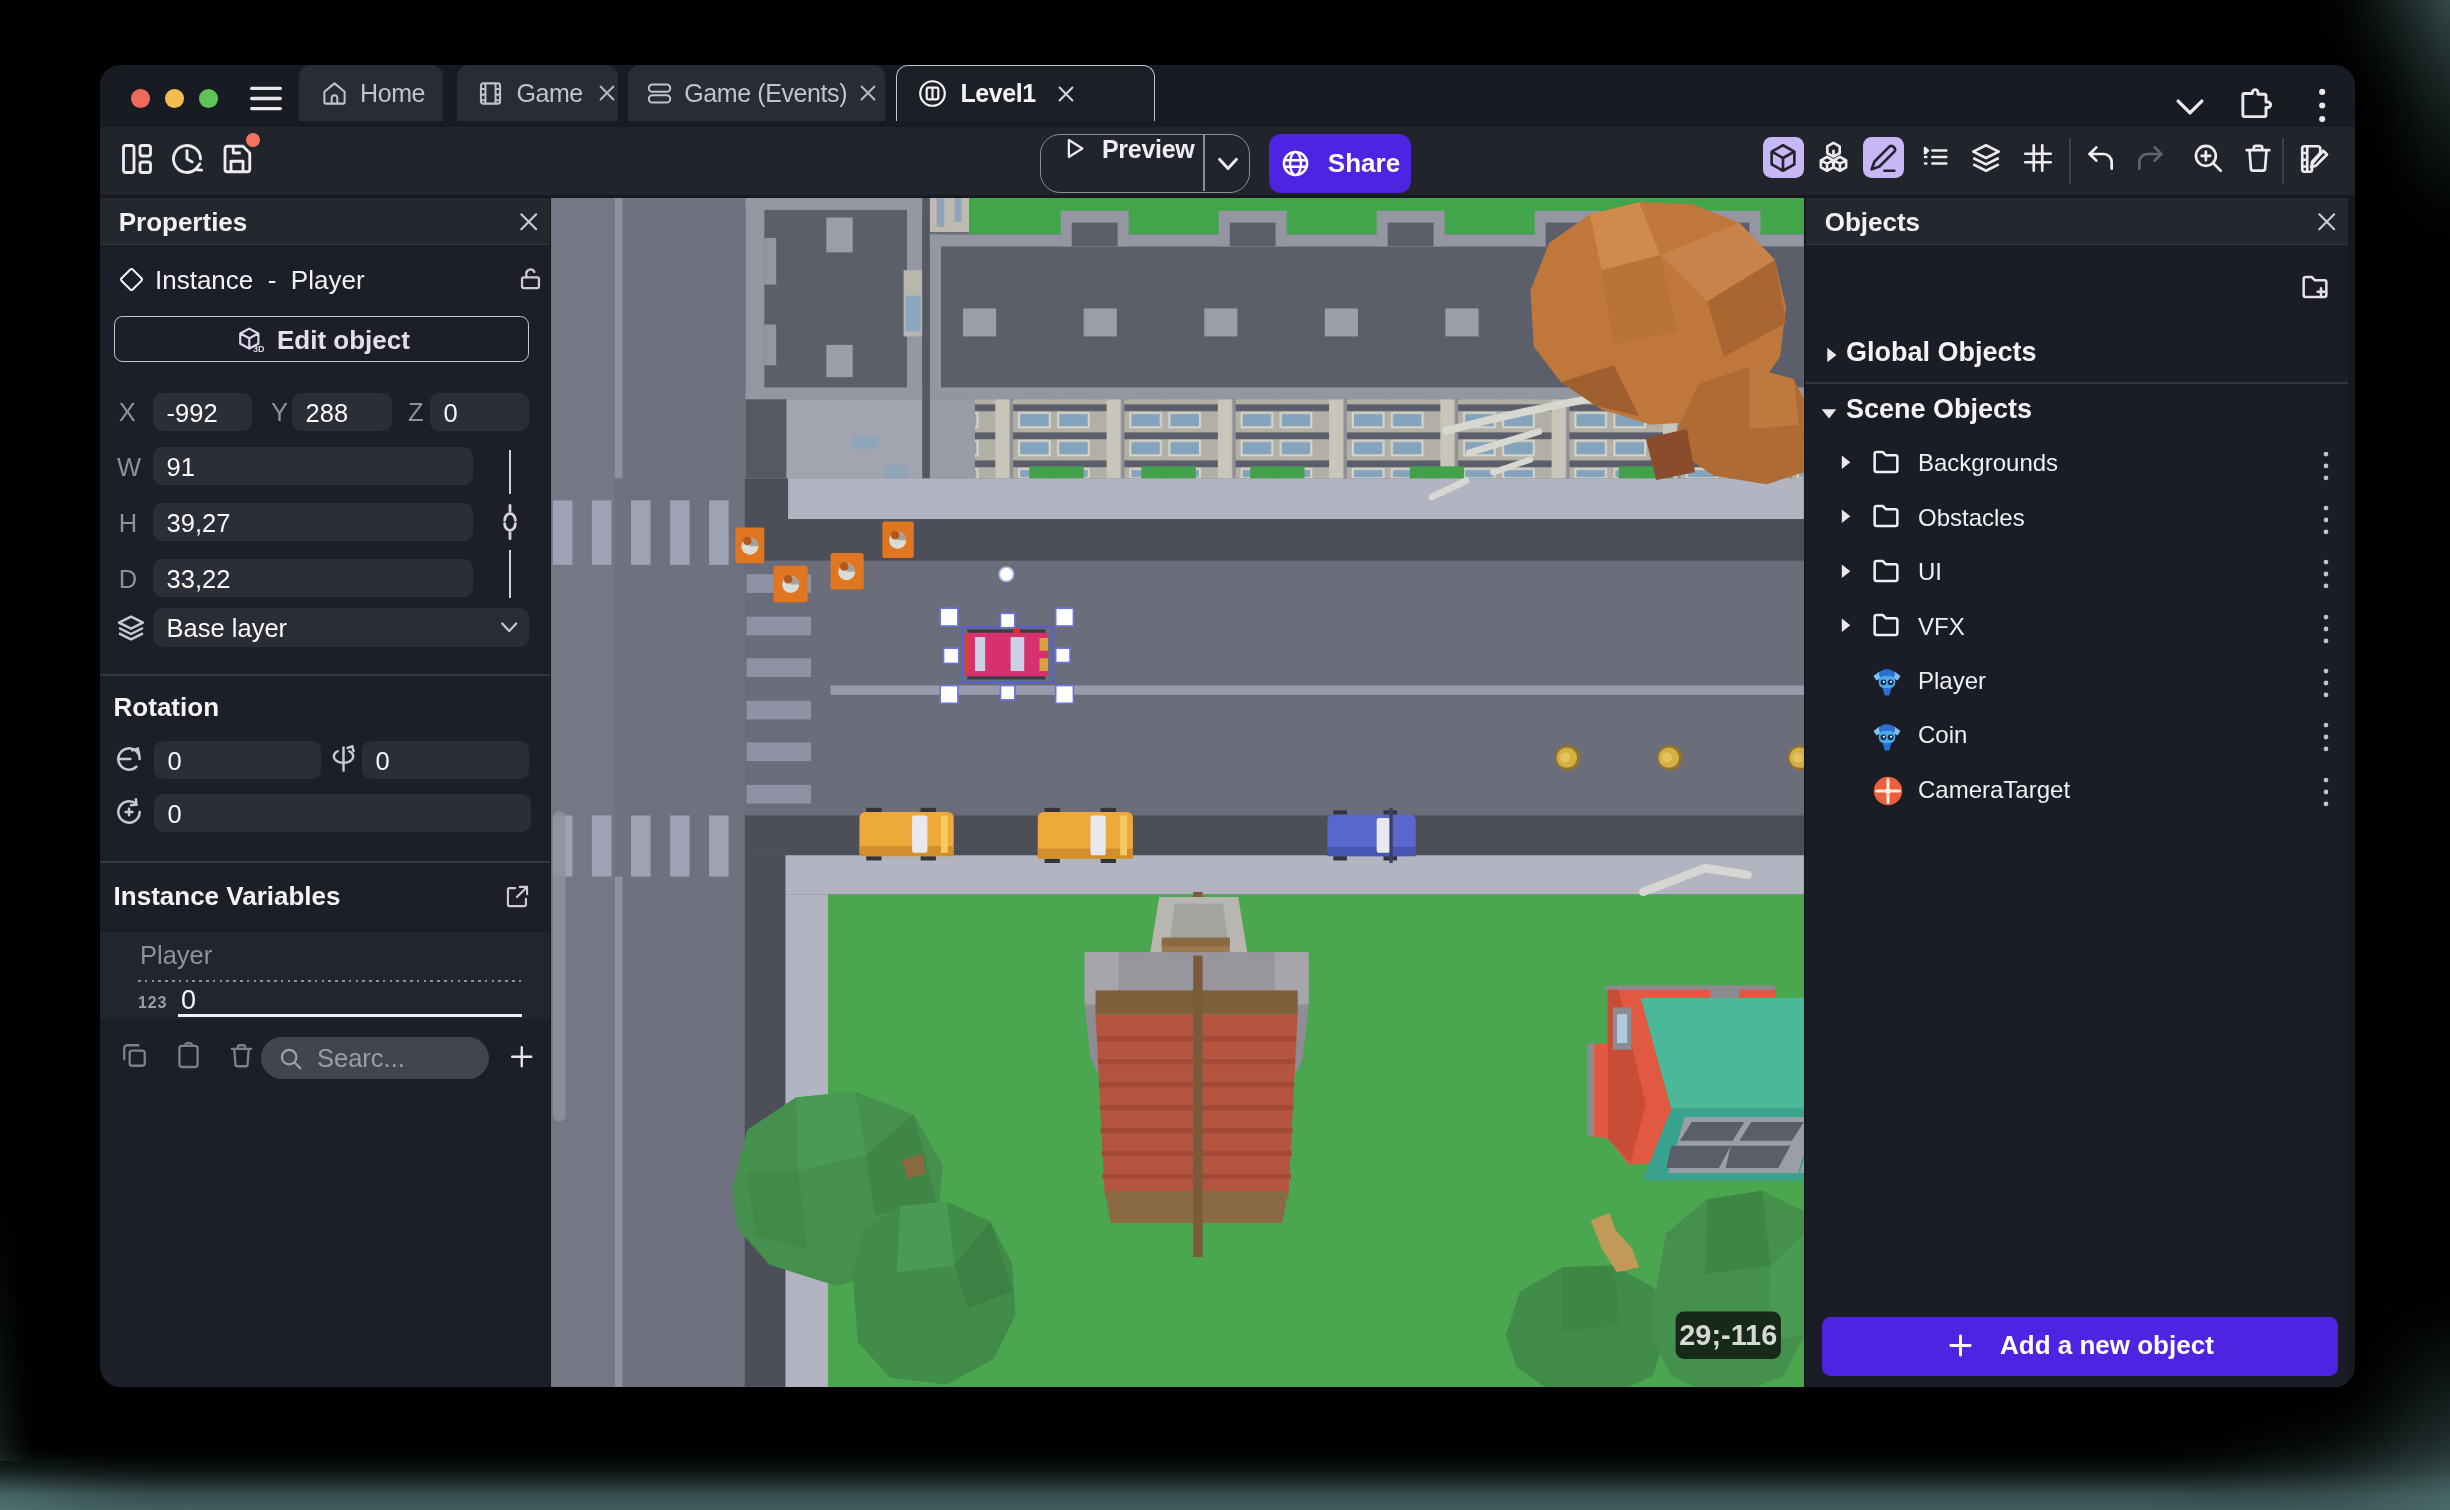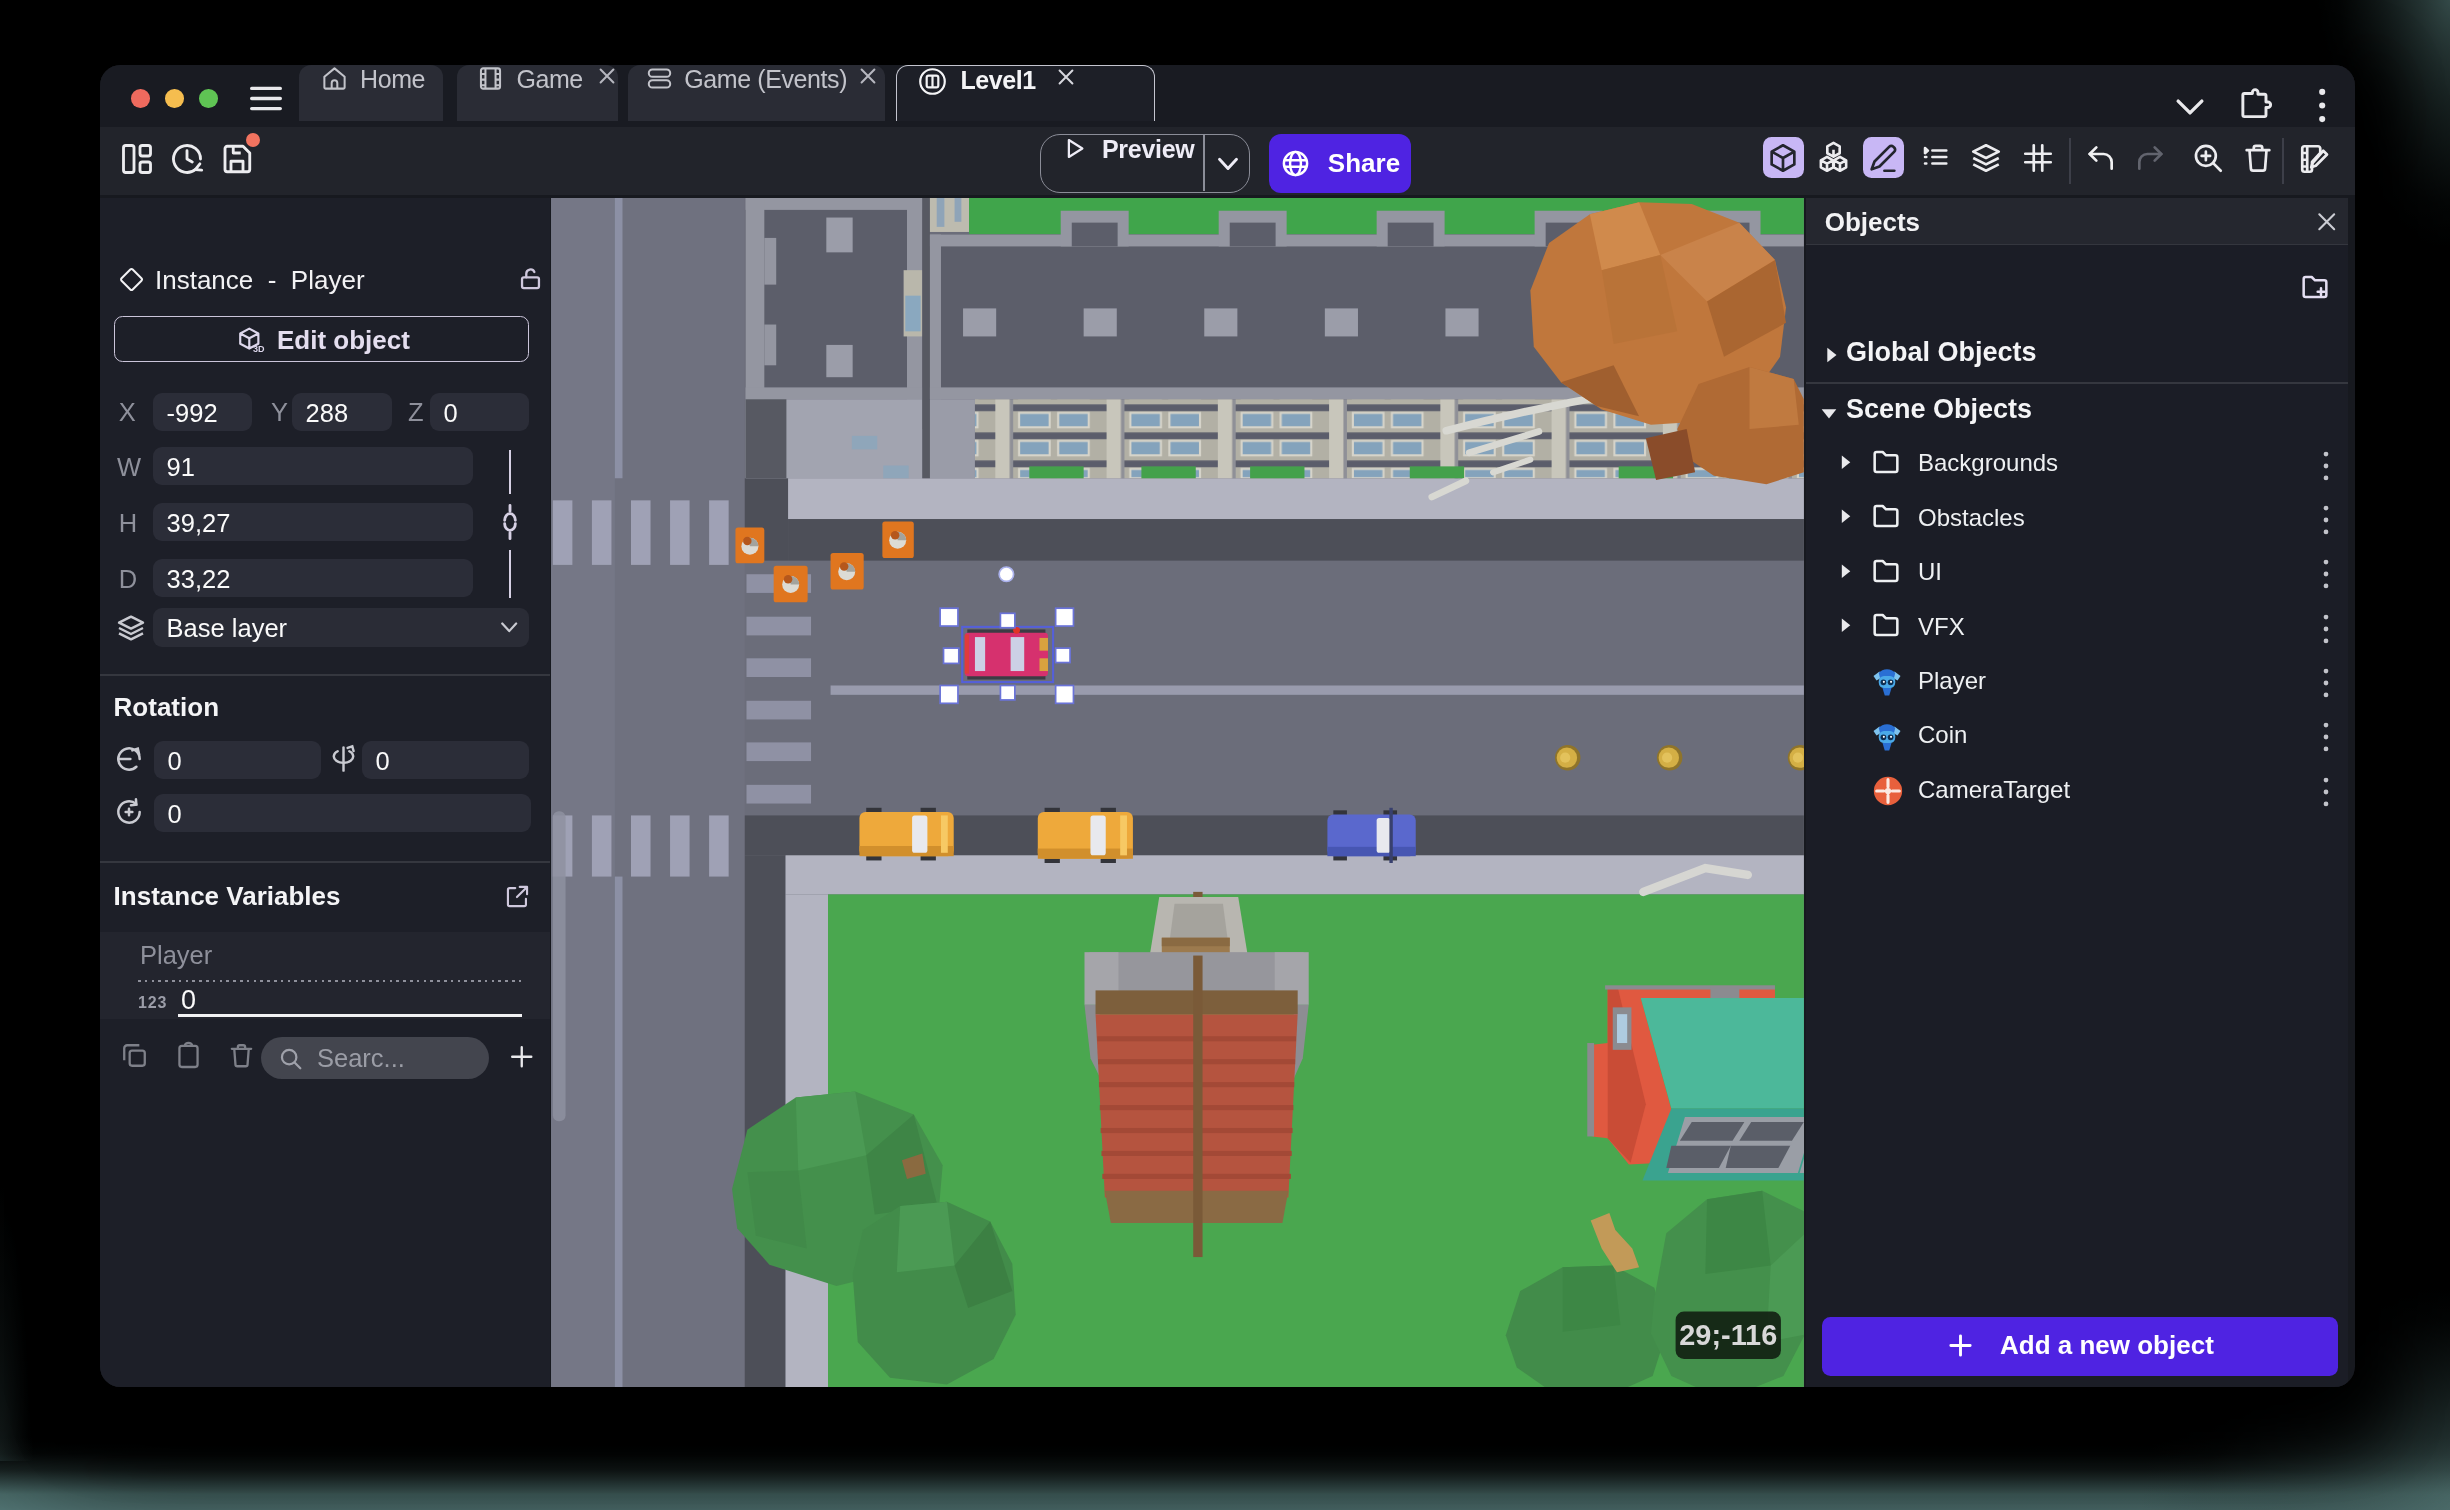--- a/index.html
+++ b/index.html
@@ -14,21 +14,21 @@
     background:radial-gradient(ellipse 100% 100% at 100% 0%, rgba(78,111,109,0.8) 0%, rgba(70,100,98,0.38) 40%, rgba(50,72,71,0.14) 62%, transparent 80%); }
   #teal-left { left:0; top:1104px; width:42px; height:357px;
     background:radial-gradient(ellipse 100% 100% at 0% 100%, rgba(70,100,98,0.3) 0%, rgba(50,72,71,0.12) 55%, transparent 80%); }
   #win { left:100px; top:65px; width:2255px; height:1322px; background:#17191f;
     border-radius:20.4px; overflow:hidden;
     box-shadow:0 21px 59px 25.5px rgba(0,0,0,0.95), 0 0 136px 76px rgba(0,0,0,0.88); }
   
   #titlebar { left:0; top:0; width:2255px; height:62px; background:#191b22; }
   .tl { border-radius:50%; width:18.7px; height:18.7px; top:24px; }
   .tab { position:absolute; top:0; height:56px; border-radius:12px 12px 0 0; background:#2a2c35;
-    display:flex; color:#c2c3ca; font-size:25px; white-space:nowrap; letter-spacing:-0.4px; }
+    display:flex; align-items:center; color:#c2c3ca; font-size:25px; white-space:nowrap; letter-spacing:-0.4px; }
   .tab svg { flex:none; }
   #tab-active { background:#1d1f27; border:1.7px solid #c4c5cf; border-bottom:none; color:#f4f4f6; font-weight:bold; }
   .titleicon { position:absolute; top:31px; }
   
   #toolbar { left:0; top:62px; width:2255px; height:68px; background:#22242b; }
   .tbsep { position:absolute; top:11px; width:1.7px; height:46px; background:#3d3f49; }
   .activebox { position:absolute; width:41px; height:41px; top:10.2px; border-radius:8.5px; background:#c8b7f5; }
   #btn-preview { position:absolute; left:940px; top:6.8px; width:210px; height:59px; border:1.7px solid #8b8d98;
     border-radius:20px; color:#eeecf6; display:flex; }
   #btn-preview .divline { position:absolute; left:162px; top:0; width:1.7px; height:56px; background:#8b8d98; }
@@ -185,20 +185,26 @@
       <path d="M4 6.5 H20 M9 6.5 V5 a1.5 1.5 0 0 1 1.5 -1.5 h3 A1.5 1.5 0 0 1 15 5 v1.5 M6 6.5 L7 19.5 a1.5 1.5 0 0 0 1.5 1.4 h7 a1.5 1.5 0 0 0 1.5 -1.4 L18 6.5"></path>
     </svg>
     <div class="tbsep" style="left:2182px;"></div>
     <svg class="abs" style="left:2197px;top:13.6px;" width="36" height="36" viewBox="0 0 24 24" fill="none" stroke="#ececef" stroke-width="1.8" stroke-linejoin="round">
       <path d="M3.5 5 a1.5 1.5 0 0 1 1.5 -1.5 h9 a1.5 1.5 0 0 1 1.5 1.5 v3 L10 14 v5 a1.5 1.5 0 0 1 -1.5 1.5 H5 A1.5 1.5 0 0 1 3.5 19 Z"></path>
       <path d="M6.8 3.5 V20.5 M3.5 8 H6.8 M3.5 12.5 H6.8 M3.5 17 H6.8"></path>
       <path d="M17.5 6.5 l2.5 2.5 L12.5 16.5 L9.5 17.5 L10.5 14.5 Z" fill="none"></path>
     </svg>
   </div>
   <div class="abs panel" id="props">
+      <div class="phead">
+        <span>Properties</span>
+      <svg style="position:absolute;left:416px;top:11px;" width="25.5" height="25.5" viewBox="0 0 24 24" fill="none" stroke="#cbccd3" stroke-width="2" stroke-linecap="round">
+          <path d="M5 5 L19 19 M19 5 L5 19"></path>
+        </svg>
+    </div>
 
     <svg class="abs" style="left:18px;top:68px;" width="27" height="27" viewBox="0 0 24 24" fill="none" stroke="#f2f2f4" stroke-width="1.8">
         <rect x="5" y="5" width="14" height="14" rx="1.5" transform="rotate(45 12 12)"></rect>
       </svg>
     <div class="abs" style="left:55px;top:67px;color:#f2f2f4;font-size:26px;">Instance&nbsp; -&nbsp; Player</div>
     <svg class="abs" style="left:416px;top:65px;" width="29" height="31" viewBox="0 0 24 24" fill="none" stroke="#cfc8dd" stroke-width="1.9" stroke-linecap="round">
       <rect x="5" y="11" width="14" height="9" rx="1.5"></rect>
       <path d="M8.5 11 V8 a3.5 3.5 0 0 1 6.7 -1.4"></path>
     </svg>
 

